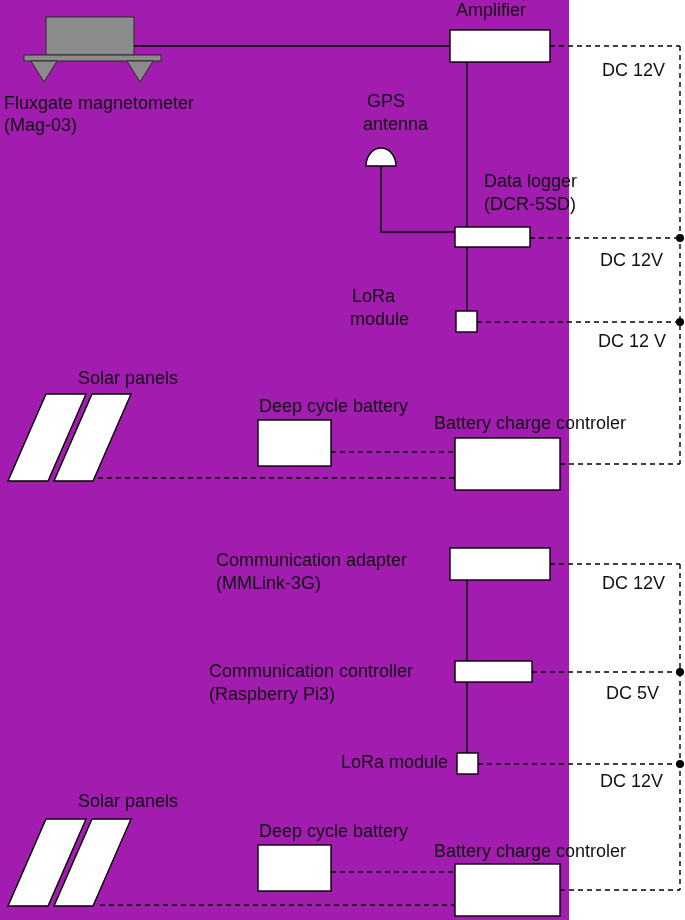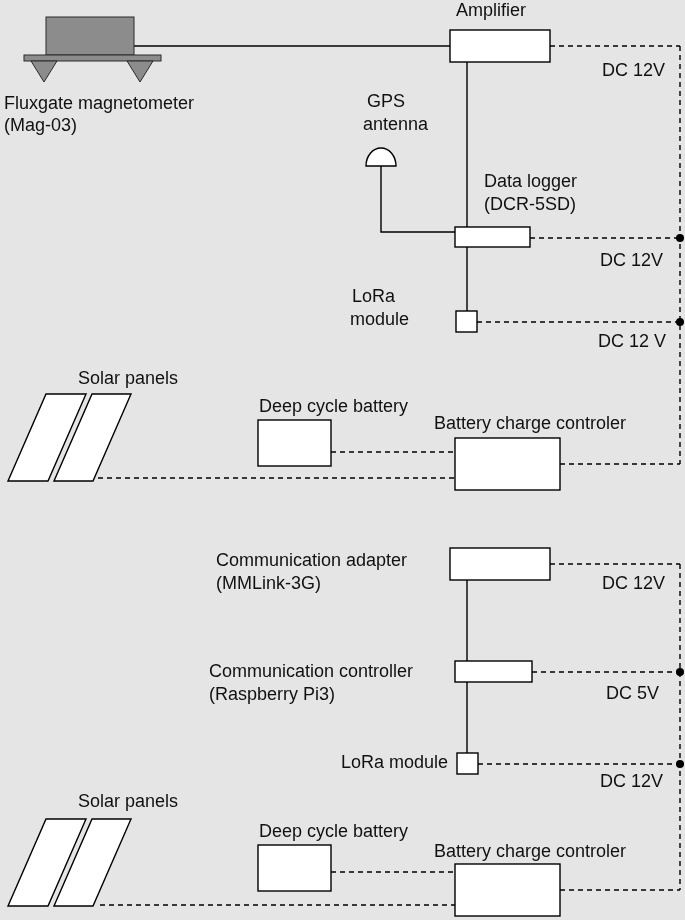--- a/index.html
+++ b/index.html
@@ -1,16 +1,16 @@
 <!DOCTYPE html>
 <html><head>
 <meta charset="utf-8">
 <style>
   html,body{margin:0;padding:0;background:#ffffff;}
-  .stage{width:685px;height:920px;position:relative;background:#e5e5e5;
+  .stage{width:569px;height:920px;position:relative;background:#a21caf;
          font-family:"Liberation Sans","DejaVu Sans",sans-serif;}
   svg{display:block;}
   text{font-family:"Liberation Sans","DejaVu Sans",sans-serif;font-size:18px;fill:#111;}
   .box{fill:#ffffff;stroke:#000000;stroke-width:1.4;}
   .wire{stroke:#000000;stroke-width:1.4;fill:none;}
   .dashed{stroke:#000000;stroke-width:1.4;fill:none;stroke-dasharray:5 4;}
   .gray{fill:#8c8c8c;stroke:#2a2a2a;stroke-width:1;}
   .dot{fill:#000000;stroke:none;}
   .panel{fill:#ffffff;stroke:#000000;stroke-width:1.4;}
 </style>

